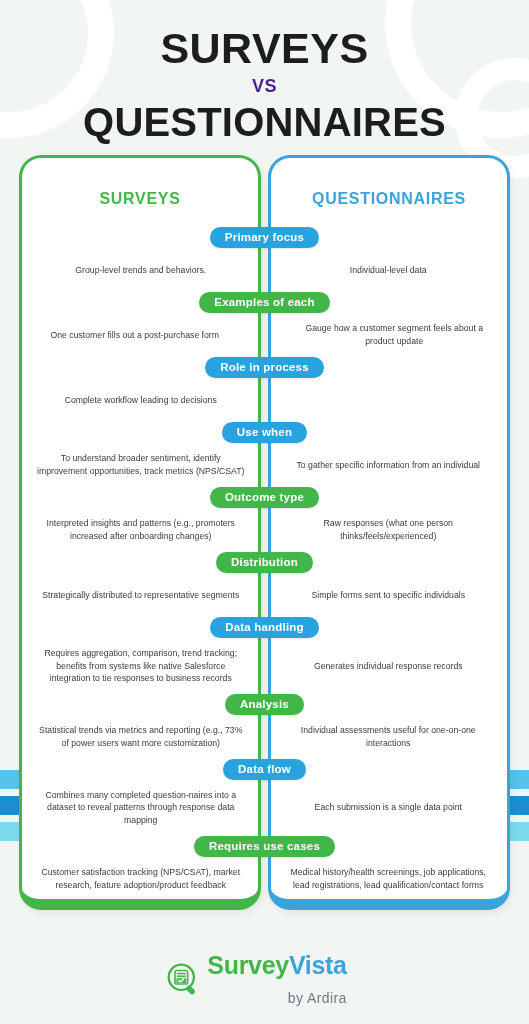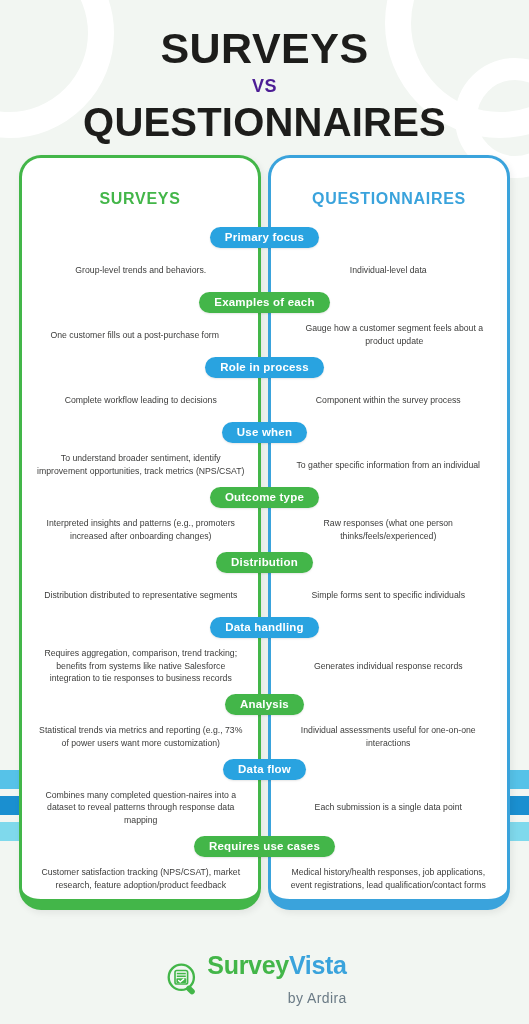--- a/index.html
+++ b/index.html
@@ -271,21 +271,20 @@
           <div class="cell cell-right">One customer fills out a post-purchase form</div>
           <div class="cell cell-left">Gauge how a customer segment feels about a product update</div>
         </div>
       </div>
       <div class="row">
         <div class="badge-wrap">
           <div class="badge blue">Role in process</div>
         </div>
         <div class="cells">
           <div class="cell cell-left">Complete workflow leading to decisions</div>
-          <div class="cell cell-right">Component within the survey process</div>
         </div>
       </div>
       <div class="row">
         <div class="badge-wrap">
           <div class="badge blue">Use when</div>
         </div>
         <div class="cells">
           <div class="cell cell-left">To understand broader sentiment, identify improvement opportunities, track metrics (NPS/CSAT)</div>
           <div class="cell cell-right">To gather specific information from an individual</div>
         </div>
@@ -297,21 +296,21 @@
         <div class="cells">
           <div class="cell cell-left">Interpreted insights and patterns (e.g., promoters increased after onboarding changes)</div>
           <div class="cell cell-right">Raw responses (what one person thinks/feels/experienced)</div>
         </div>
       </div>
       <div class="row">
         <div class="badge-wrap">
           <div class="badge green">Distribution</div>
         </div>
         <div class="cells">
-          <div class="cell cell-left">Distribution distributed to representative segments</div>
+          <div class="cell cell-left">Strategically distributed to representative segments</div>
           <div class="cell cell-right">Simple forms sent to specific individuals</div>
         </div>
       </div>
       <div class="row">
         <div class="badge-wrap">
           <div class="badge blue">Data handling</div>
         </div>
         <div class="cells">
           <div class="cell cell-left">Requires aggregation, comparison, trend tracking; benefits from systems like native Salesforce integration to tie responses to business records</div>
           <div class="cell cell-right">Generates individual response records</div>
@@ -334,21 +333,21 @@
           <div class="cell cell-left">Combines many completed question-naires into a dataset to reveal patterns through response data mapping</div>
           <div class="cell cell-right">Each submission is a single data point</div>
         </div>
       </div>
       <div class="row">
         <div class="badge-wrap">
           <div class="badge green">Requires use cases</div>
         </div>
         <div class="cells">
           <div class="cell cell-left">Customer satisfaction tracking (NPS/CSAT), market research, feature adoption/product feedback</div>
-          <div class="cell cell-right">Medical history/health responses, job applications, event registrations, lead qualification/contact forms</div>
+          <div class="cell cell-right">Medical history/health screenings, job applications, lead registrations, lead qualification/contact forms</div>
         </div>
       </div>
     </div>
 </div>
 
 <div class="footer">
   <svg class="logo-icon" viewBox="0 0 40 40">
     <circle cx="17" cy="17" r="14" fill="none" stroke="#43b649" stroke-width="2.6"></circle>
     <rect x="10" y="9.5" width="14" height="15" rx="2" fill="none" stroke="#43b649" stroke-width="1.8"></rect>
     <rect x="12" y="12" width="10" height="1.7" fill="#43b649"></rect>

